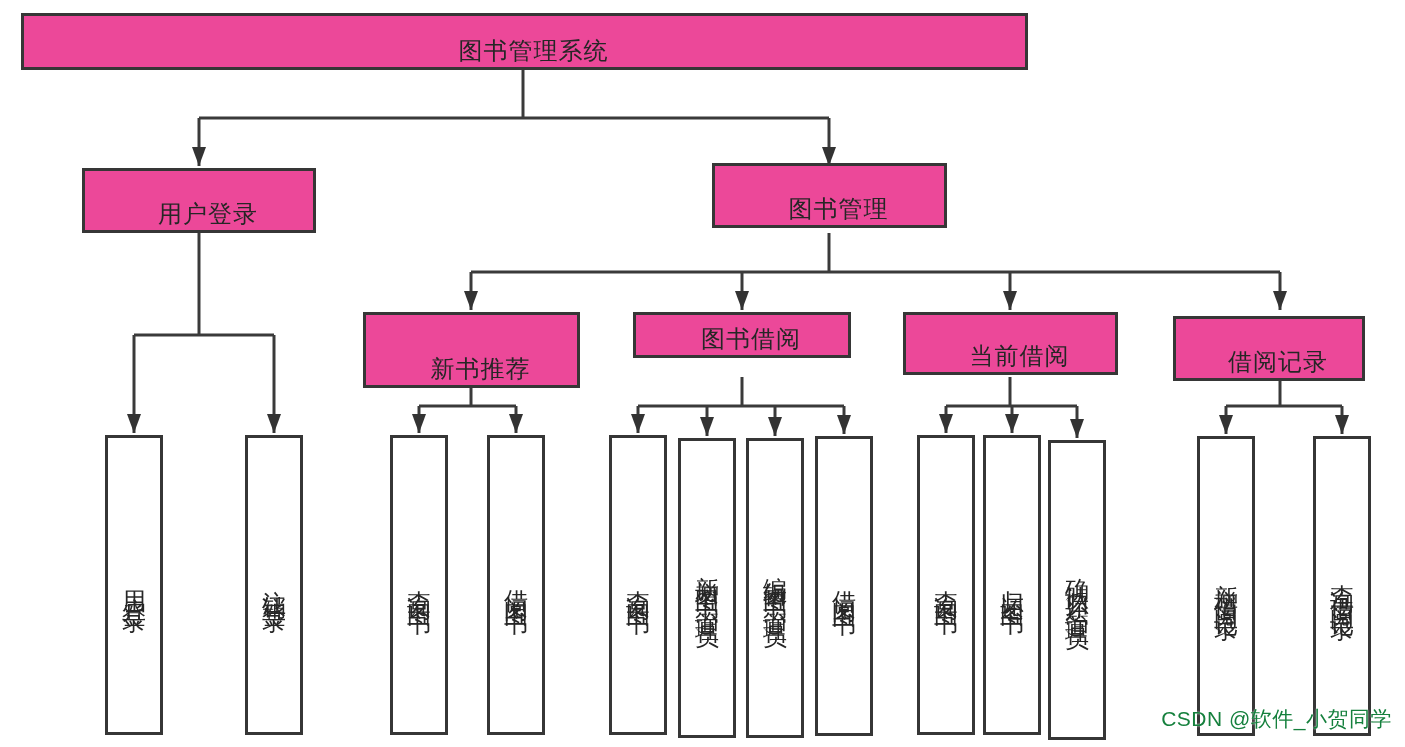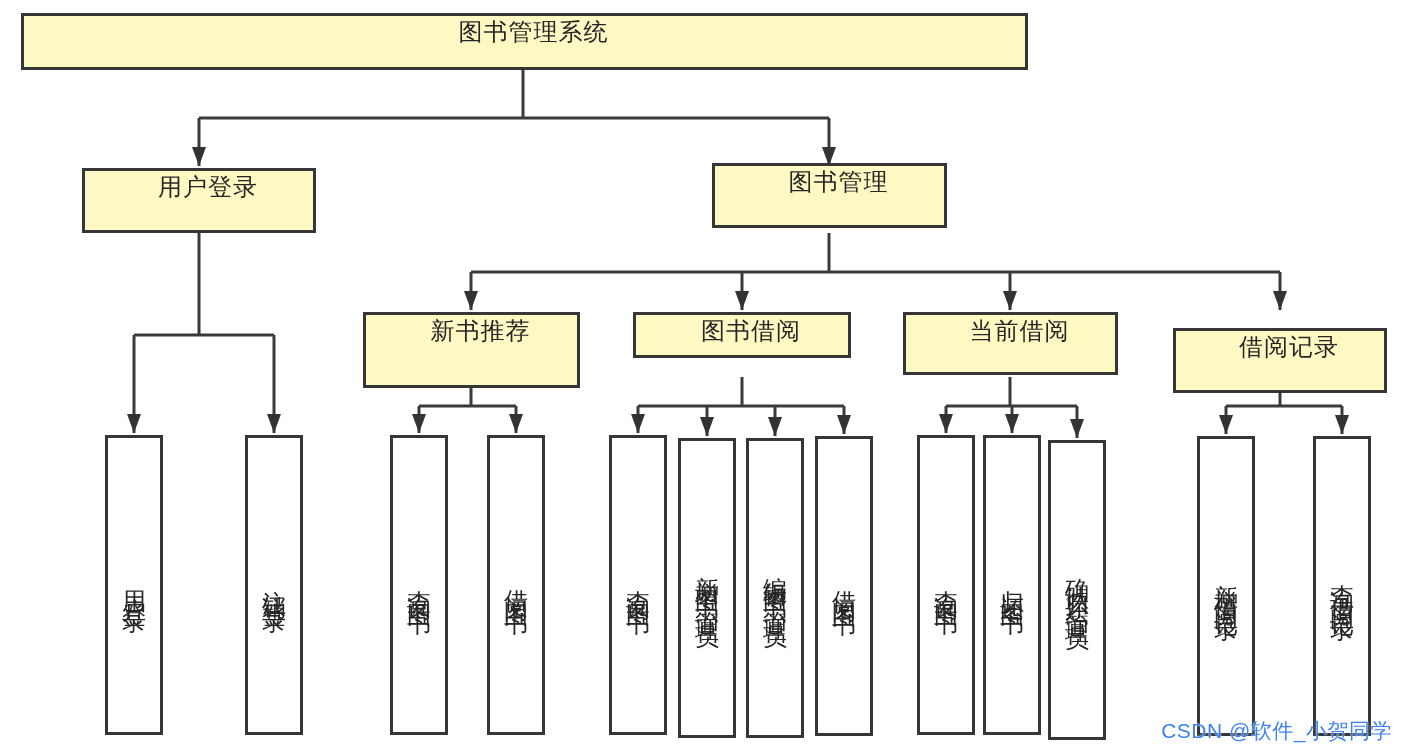--- a/index.html
+++ b/index.html
@@ -26,24 +26,24 @@
     stroke: #3a3a3a;
     stroke-width: 3;
   }
   #connectors .ah-path {
     fill: #333333;
     stroke: none;
   }
   .hnode {
     position: absolute;
     box-sizing: border-box;
-    background: #fef9c3;
+    background: #ec4899;
     border: 3px solid #363636;
     display: flex;
-    align-items: flex-start;
+    align-items: flex-end;
     justify-content: center;
     z-index: 2;
     padding-left: 18px;
   }
   .hnode span {
     font-size: 24px;
     color: #262626;
     letter-spacing: 1px;
     white-space: nowrap;
   }
@@ -63,23 +63,23 @@
     writing-mode: vertical-rl;
     text-orientation: mixed;
     font-size: 24px;
     letter-spacing: 7px;
     color: #262626;
     line-height: 1;
   }
   #watermark {
     position: absolute;
     right: 13px;
-    bottom: 2px;
+    bottom: 14px;
     font-size: 21px;
-    color: #3b82f6;
+    color: #15803d;
     letter-spacing: 0.5px;
     z-index: 10;
     text-shadow: 0 0 2px #ffffff;
     white-space: nowrap;
   }
 </style>
 </head>
 <body>
 
 <div id="stage">
@@ -159,21 +159,21 @@
 
   <div class="hnode" style="left:363px;top:312px;width:217px;height:76px">
     <span>新书推荐</span>
   </div>
   <div class="hnode" style="left:633px;top:312px;width:218px;height:46px">
     <span>图书借阅</span>
   </div>
   <div class="hnode" style="left:903px;top:312px;width:215px;height:63px">
     <span>当前借阅</span>
   </div>
-  <div class="hnode" style="left:1173px;top:328px;width:214px;height:65px">
+  <div class="hnode" style="left:1173px;top:316px;width:192px;height:65px">
     <span>借阅记录</span>
   </div>
 
   <div class="vnode" style="left:105px;top:435px">
     <span>用户登录</span>
   </div>
   <div class="vnode" style="left:245px;top:435px">
     <span>注销登录</span>
   </div>
 

